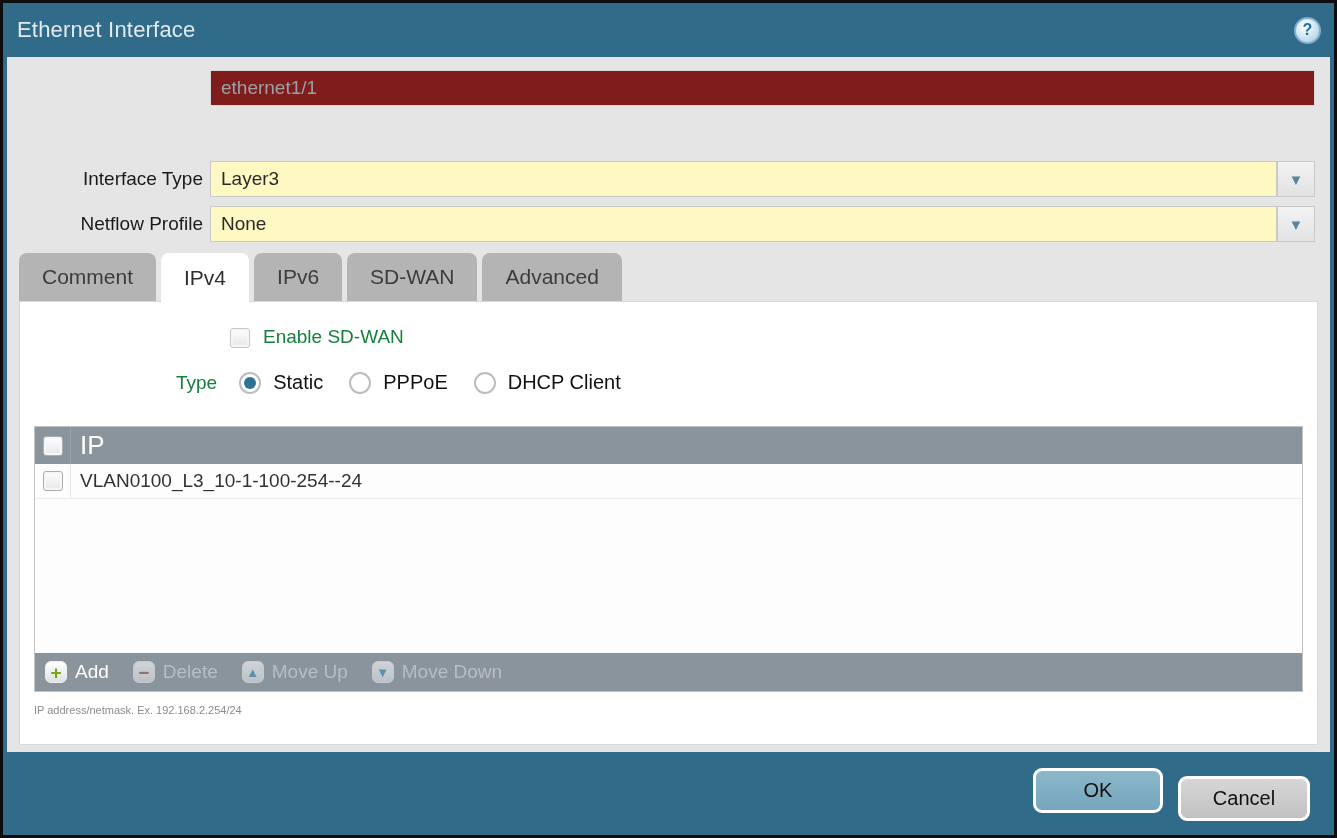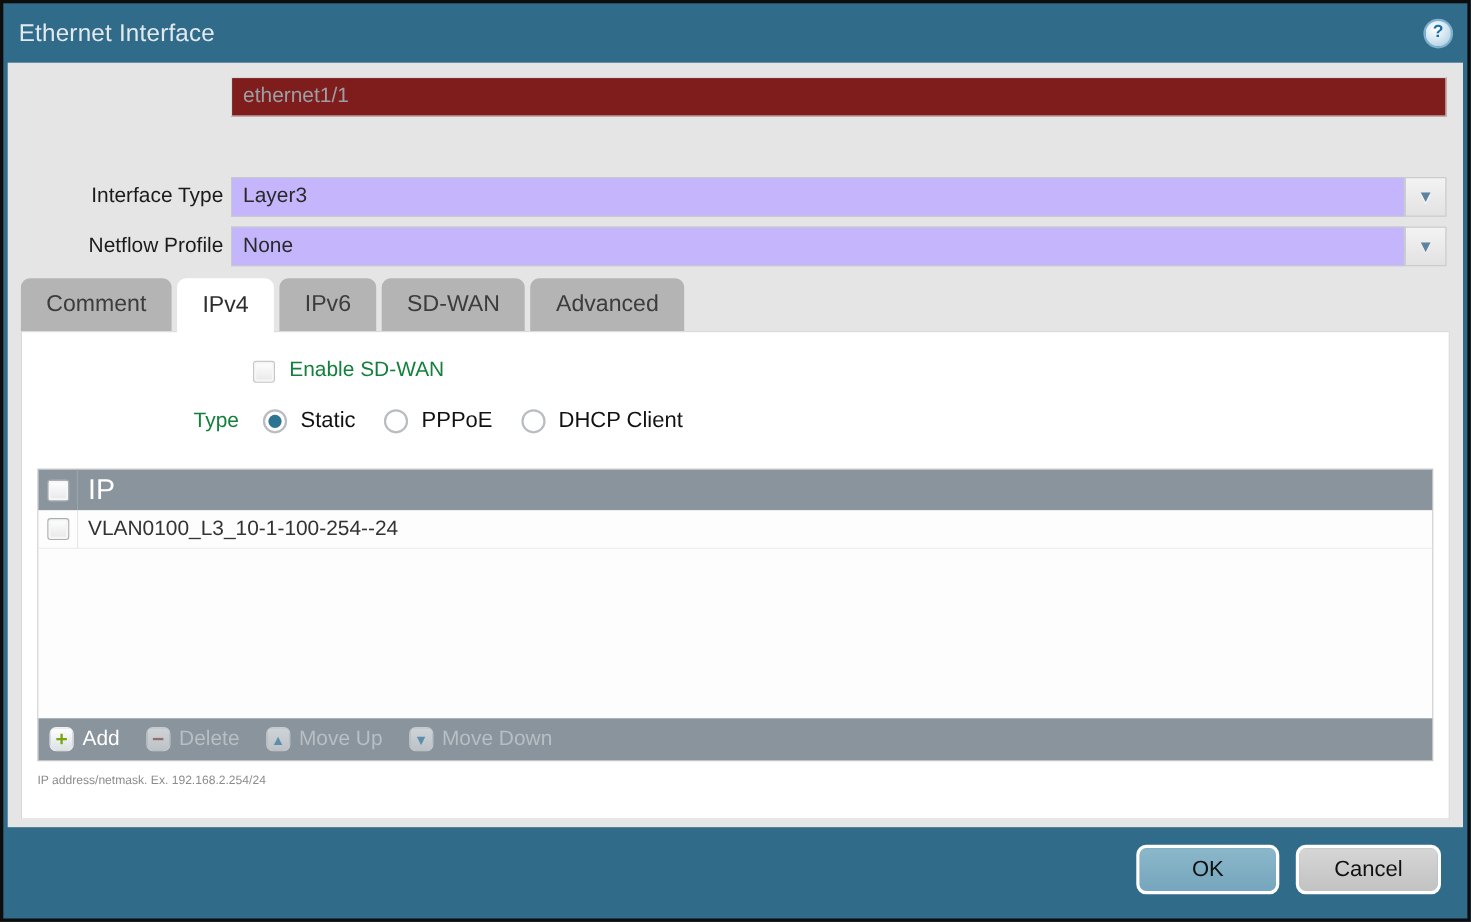--- a/index.html
+++ b/index.html
@@ -31,21 +31,21 @@
   }
 
   .form-row { position:absolute; left:0; right:0; height:36px; }
   .form-row .flabel {
     position:absolute; left:0; width:196px; top:0; height:36px;
     line-height:36px; text-align:right; font-size:19px; color:#1b1b1b;
   }
   .form-row input {
     position:absolute; top:0; height:36px; border:1px solid #c9c9c9;
     font-family:"Liberation Sans", sans-serif; font-size:19px; color:#2a2a2a;
-    padding:0 10px; background:#c4b5fd; outline:none;
+    padding:0 10px; background:#fef9c3; outline:none;
   }
   .form-row input.full { left:203px; width:1105px; }
   .form-row input.with-dd { left:203px; width:1067px; }
   .form-row input.disabled { background:#7f1d1d; color:#9aa0a4; border-color:#d8d8d8; }
   .dd-btn {
     position:absolute; left:1270px; top:0; width:38px; height:36px;
     background:linear-gradient(#f3f3f3,#e2e2e2); border:1px solid #c9c9c9;
     display:grid; place-items:center; cursor:pointer;
   }
   .dd-btn .tri { color:#5c84a0; font-size:15px; text-shadow:0 1px 0 #fff; }
@@ -136,21 +136,21 @@
 
   .hint { position:absolute; left:14px; top:402px; font-size:11px; color:#8c8c8c; }
 
   
   .btn {
     position:absolute; top:765px; height:45px; border-radius:9px;
     border:3px solid #ffffff; font-family:"Liberation Sans", sans-serif;
     font-size:20px; color:#101010; cursor:pointer;
   }
   .btn-ok { left:1030px; width:130px; background:linear-gradient(#8cb7ca,#74a6bd); }
-  .btn-cancel { left:1175px; width:132px; background:linear-gradient(#d6d6d6,#c2c2c2); }
+  .btn-cancel { left:1175px; width:132px; background:linear-gradient(#d6d6d6,#c2c2c2);margin-top:8px; }
 </style>
 </head>
 <body>
 
 <div class="screen">
 
   <div class="titlebar">
     <span class="title">Ethernet Interface</span>
     <span class="help-icon">?</span>
   </div>

